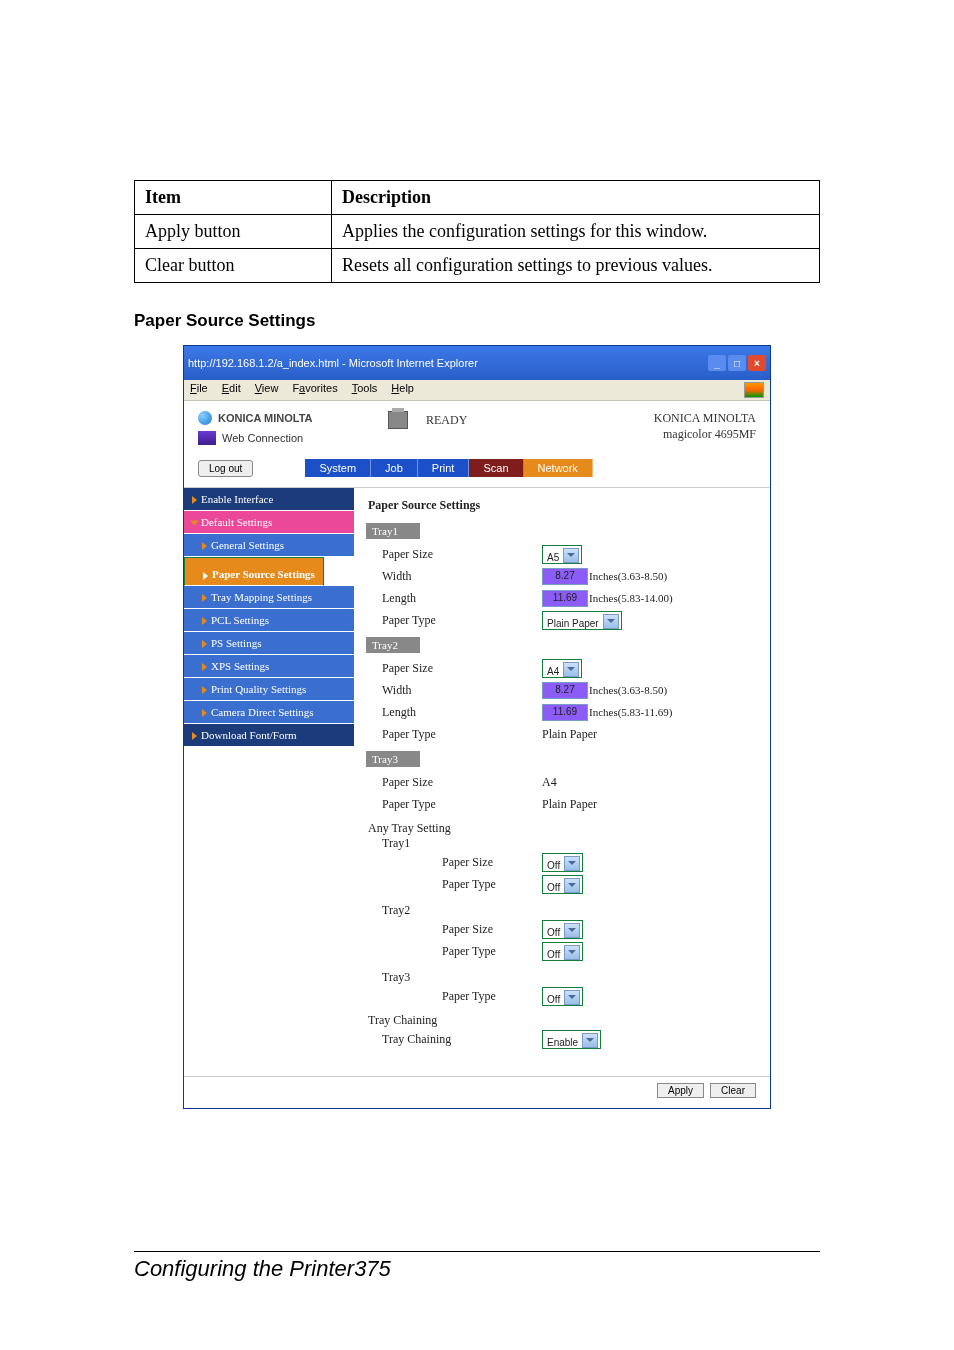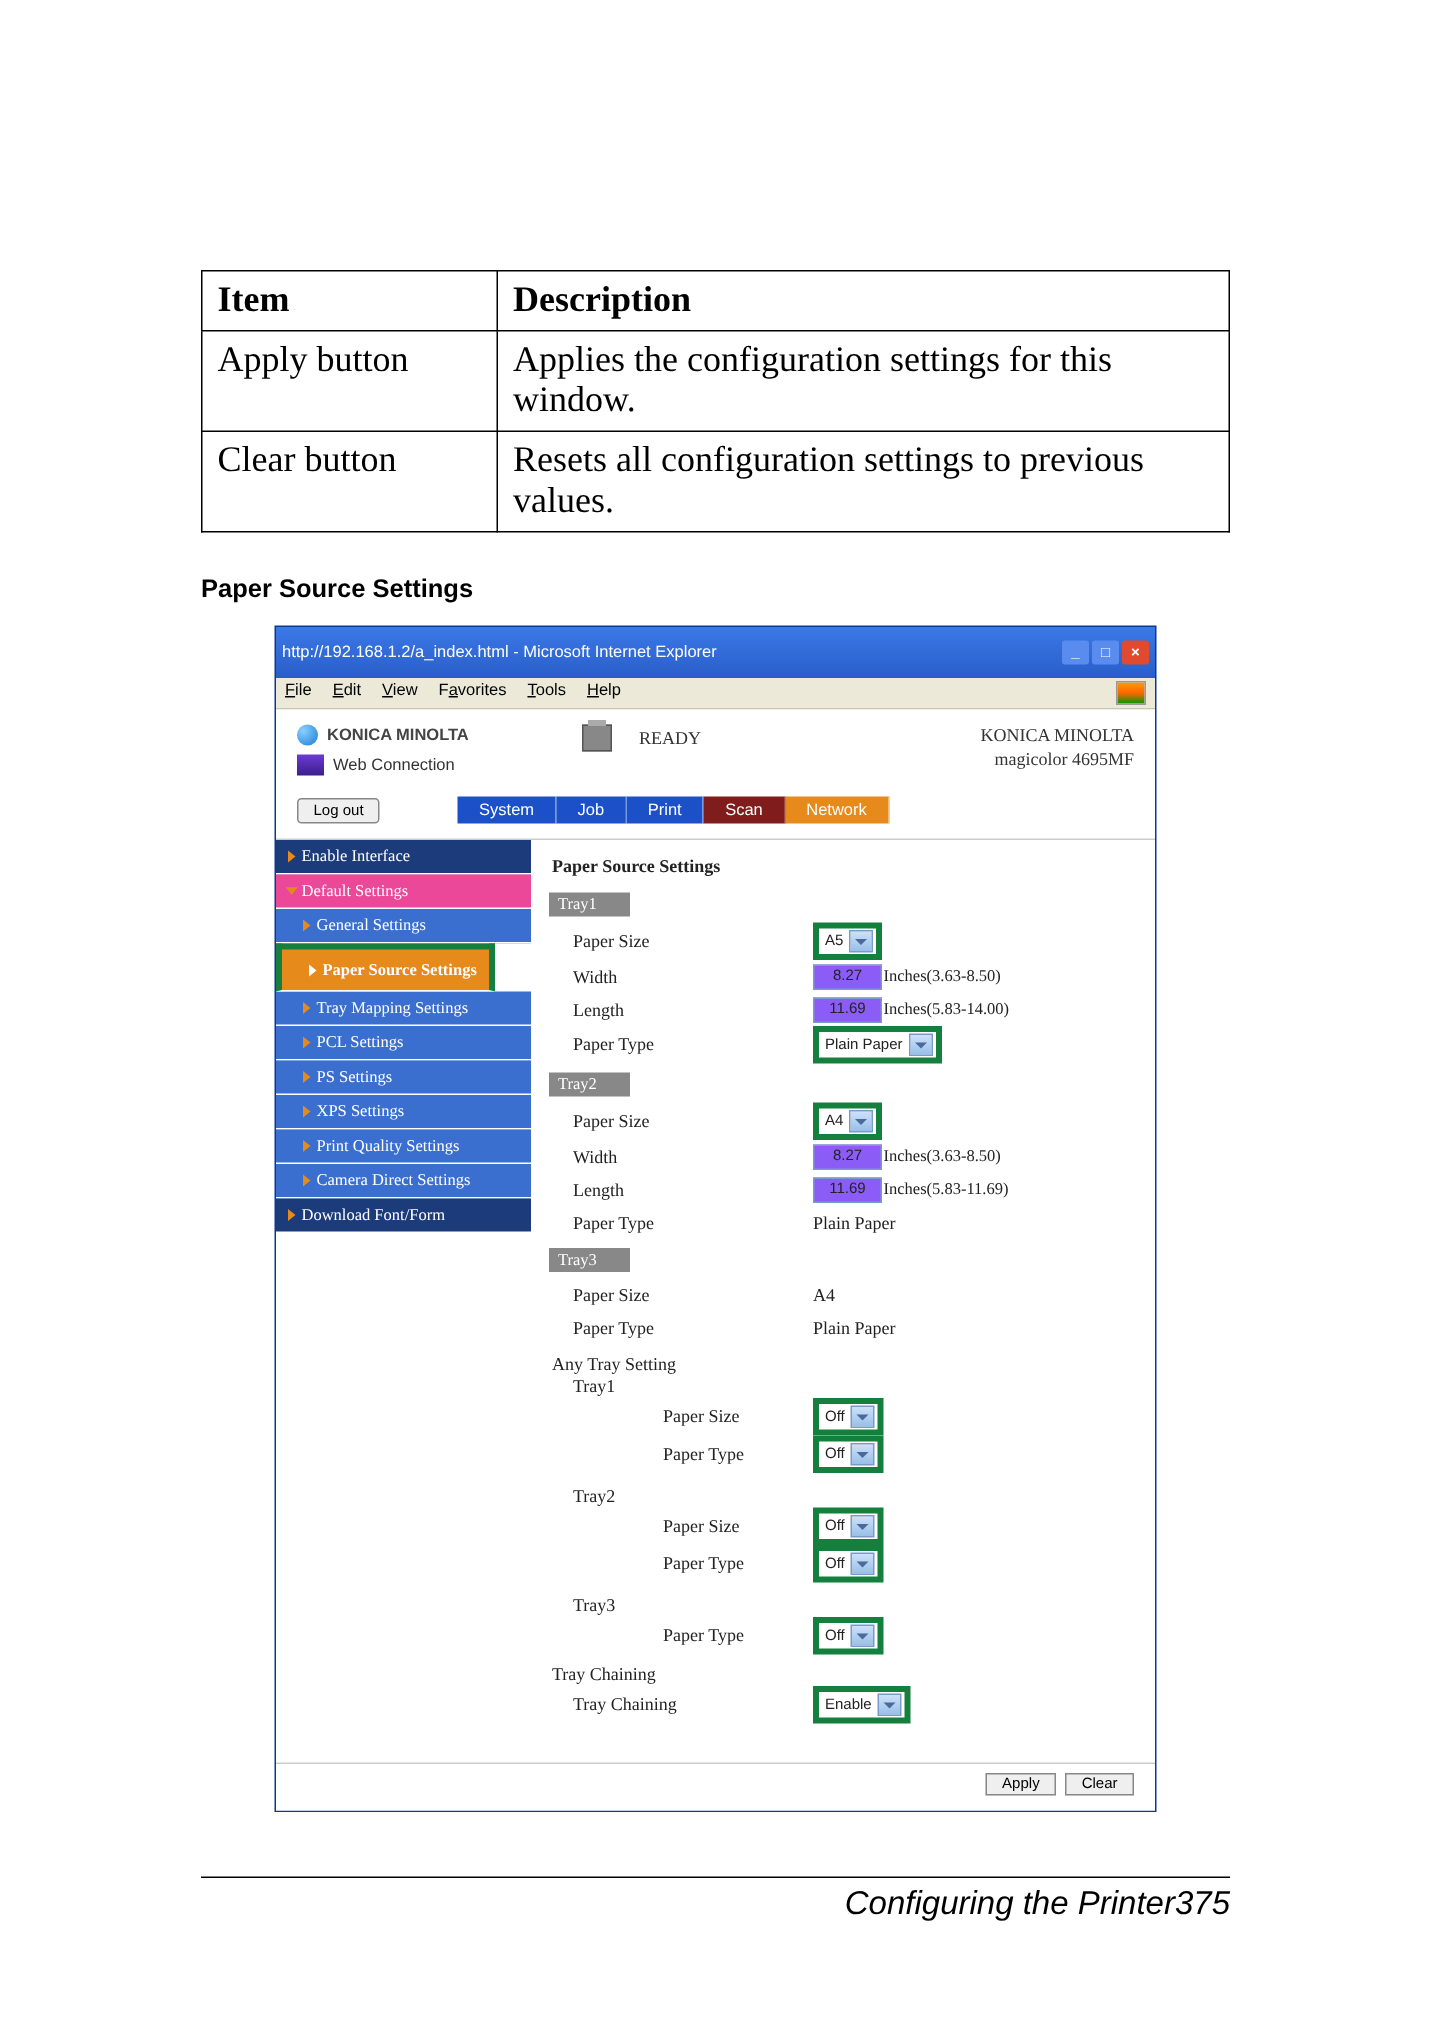--- a/index.html
+++ b/index.html
@@ -1,18 +1,18 @@
 <!DOCTYPE html>
 <html><head>
 <meta charset="utf-8">
 <style>
   html,body{margin:0;padding:0;background:#fff;font-family:"Times New Roman",Times,serif;color:#000}
   .page{width:954px;height:1350px;position:relative;margin:0 auto;box-sizing:border-box;padding:180px 134px 0 134px}
   .tbl-outer{border-collapse:collapse;width:100%;margin-bottom:28px}
-  .tbl-outer td,.tbl-outer th{border:1.5px solid #000;padding:6px 10px;font-size:24px;text-align:left;vertical-align:top}
+  .tbl-outer td,.tbl-outer th{border:1.5px solid #000;padding:6px 10px;font-size:18px;text-align:left;vertical-align:top}
   .tbl-outer th{font-weight:bold}
   .tbl-outer td:first-child,.tbl-outer th:first-child{width:176px}
   .subhead{font-family:Arial,Helvetica,sans-serif;font-weight:bold;font-size:17px;margin:4px 0 14px 0}
   .shot-wrap{display:flex;justify-content:center}
   .ie{width:586px;border:1px solid #0a3a8f;font-family:Tahoma,Arial,sans-serif;font-size:11px}
   .ie-title{height:34px;background:linear-gradient(#3b78e7,#295ec9);display:flex;align-items:center;color:#fff;padding:0 4px;font-size:11px}
   .ie-title .ct{flex:1;white-space:nowrap;overflow:hidden}
   .ie-title .wbtn{width:18px;height:16px;margin-left:2px;display:inline-flex;align-items:center;justify-content:center;border-radius:2px;color:#fff;font-weight:bold;font-size:10px}
   .wbtn.min{background:#5a8cf0}
   .wbtn.max{background:#5a8cf0}
@@ -53,28 +53,28 @@
   .nav li.dk .tri{border-left-color:#e58a1b}
   .nav li.open .tri{transform:rotate(90deg)}
   .content{flex:1;padding:10px 14px 14px 14px;font-family:Times,serif;font-size:12px;color:#222}
   .ct-title{font-weight:bold;margin-bottom:10px}
   .grp{margin-bottom:6px}
   .grp-t{background:#888;color:#fff;font-family:Times,serif;font-size:11px;padding:2px 6px;margin-left:-2px;margin-bottom:4px;display:inline-block;width:42px}
   .grp-body{padding-left:14px}
   .fld{display:flex;align-items:center;min-height:22px}
   .fld .lbl{width:160px}
   .fld .sub{width:100px;margin-left:60px}
-  .sel{font-family:Tahoma,sans-serif;font-size:10px;border:4px solid #15803d;background:#fff;height:17px;display:inline-flex;align-items:center;padding:0 2px 0 4px}
+  .sel{font-family:Tahoma,sans-serif;font-size:10px;border:1px solid #15803d;background:#fff;height:17px;display:inline-flex;align-items:flex-end;padding:0 2px 0 4px}
   .sel .arr{width:14px;height:13px;margin-left:4px;background:linear-gradient(#cde1f9,#99bfe8);border:1px solid #7a9ac9;display:flex;align-items:center;justify-content:center}
   .sel .arr:after{content:"";border-left:4px solid transparent;border-right:4px solid transparent;border-top:4px solid #4a6a9a}
   .txt{font-family:Tahoma,sans-serif;font-size:10px;border:1px solid #7a9ac9;background:#8b5cf6;padding:1px 3px;width:38px;height:13px;display:inline-block;text-align:center}
   .unit{font-family:Times,serif;font-size:11px;margin-left:1px}
   .btnrow{display:flex;justify-content:flex-end;gap:6px;padding:6px 14px 10px 0;border-top:1px solid #ccc;margin-top:6px}
   .btn{font-family:Tahoma,sans-serif;font-size:10px;background:#efefef;border:1px solid #888;padding:1px 10px}
-  .footer{position:absolute;left:134px;right:134px;bottom:68px;border-top:1.5px solid #000;display:flex;justify-content:flex-end;align-items:baseline;padding-top:4px}
+  .footer{position:absolute;left:134px;right:134px;bottom:68px;border-top:1.5px solid #000;display:flex;justify-content:flex-start;align-items:baseline;padding-top:4px}
   .footer .ftl{font-family:Arial,Helvetica,sans-serif;font-style:italic;font-size:22px}
   .footer .ftr{font-family:Arial,Helvetica,sans-serif;font-style:italic;font-size:22px}
 </style>
 </head>
 <body>
 
 <div class="page">
 
   <table class="tbl-outer">
     <tbody>

